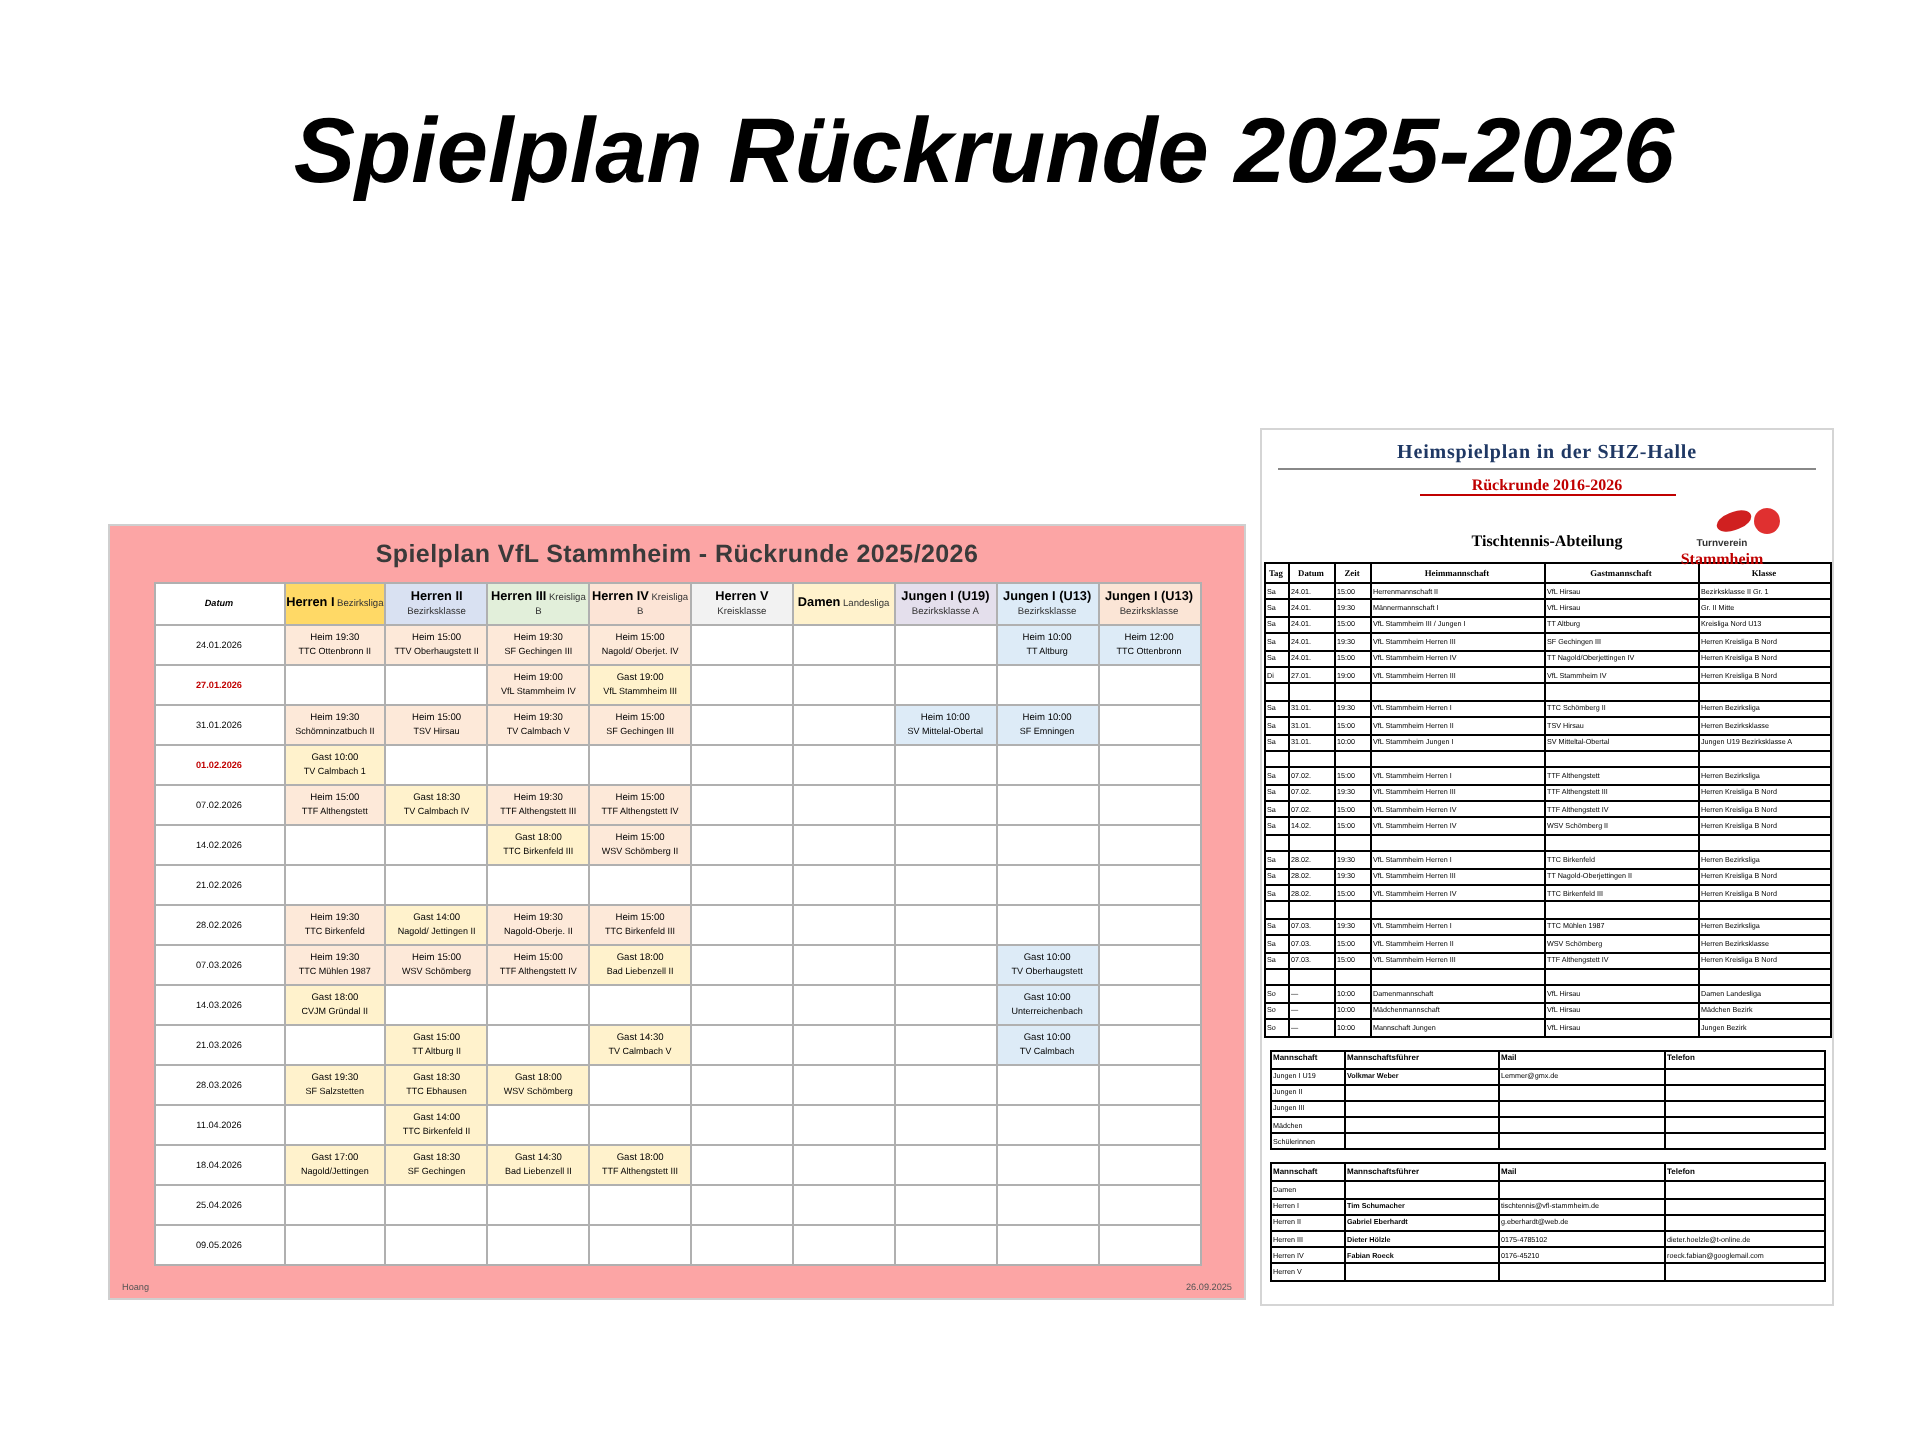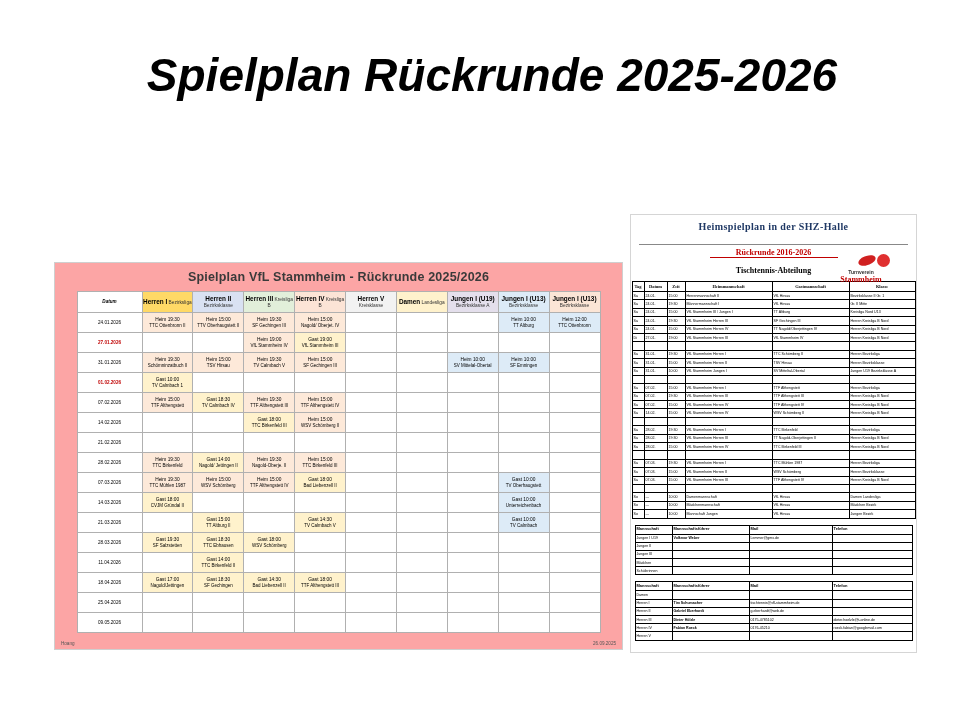--- a/index.html
+++ b/index.html
@@ -65,30 +65,30 @@
 
   
   .right-doc{
     position:absolute;left:630px;top:214px;width:285px;height:437px;
     background:#ffffff;border:1px solid #d5d5d5;
   }
   .rd-title{
     margin:6px 8px 0 8px;text-align:center;
     font-size:10px;font-weight:bold;color:#1f3864;
     font-family:"Liberation Serif", serif;letter-spacing:.4px;
-    border-bottom:1px solid #888;padding-bottom:12px;
+    border-bottom:1px solid #888;padding-bottom:2px;
   }
   .rd-sub1{
     margin:3px auto 0 auto;width:128px;text-align:center;
     font-size:8px;font-weight:bold;color:#c00000;
     font-family:"Liberation Serif", serif;
     border-bottom:1px solid #c00000;
   }
   .rd-sub2{
-    margin:8px auto 0 auto;text-align:center;
+    margin:18px auto 0 auto;text-align:center;
     font-size:8px;font-weight:bold;color:#000;
     font-family:"Liberation Serif", serif;
   }
   .rd-logo{
     position:absolute;right:24px;top:38px;width:62px;height:34px;
     text-align:center;
   }
   .rd-logo .ball{
     position:absolute;right:2px;top:1px;width:13px;height:13px;border-radius:50%;
     background:#e03030;

